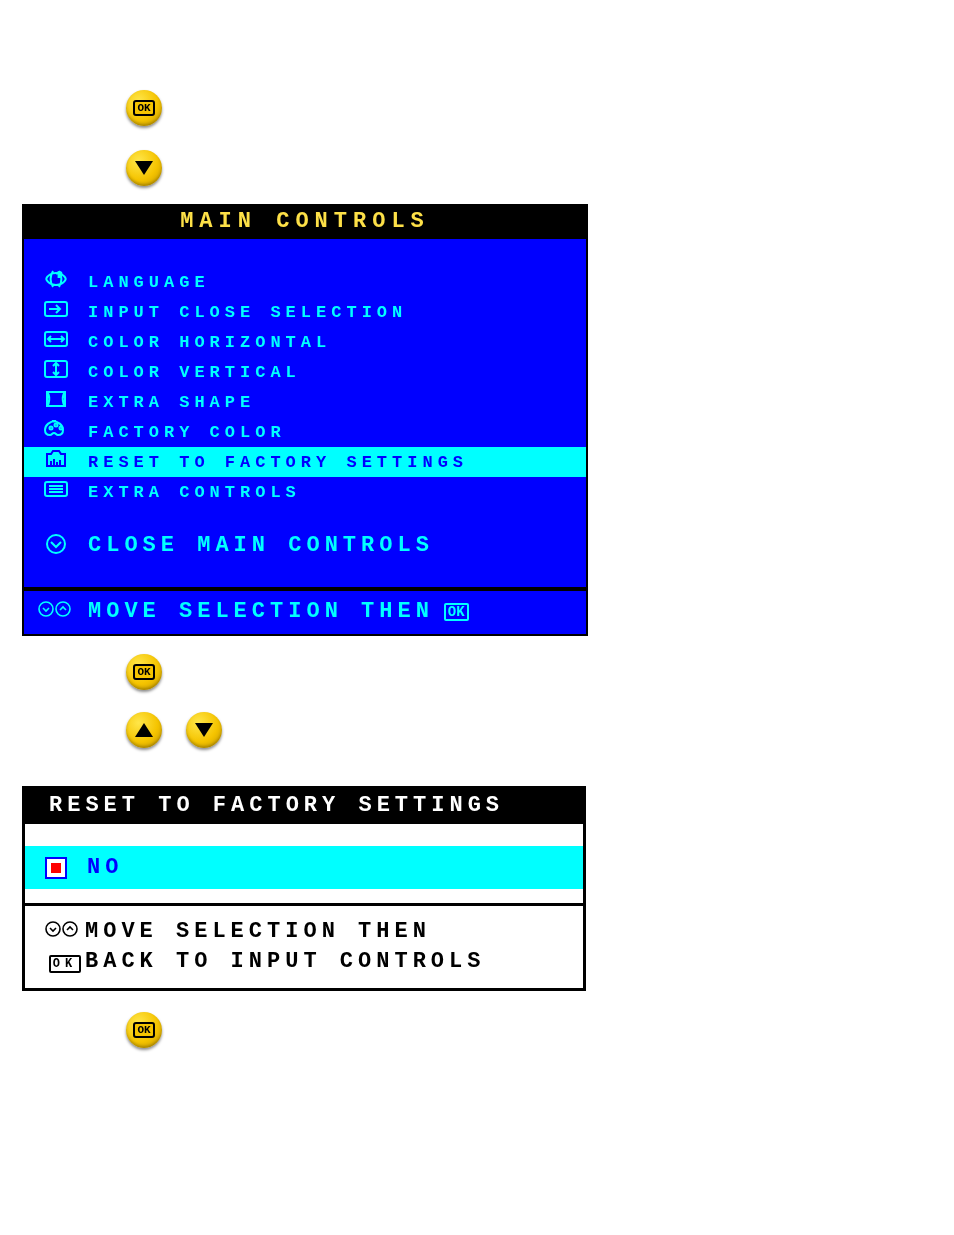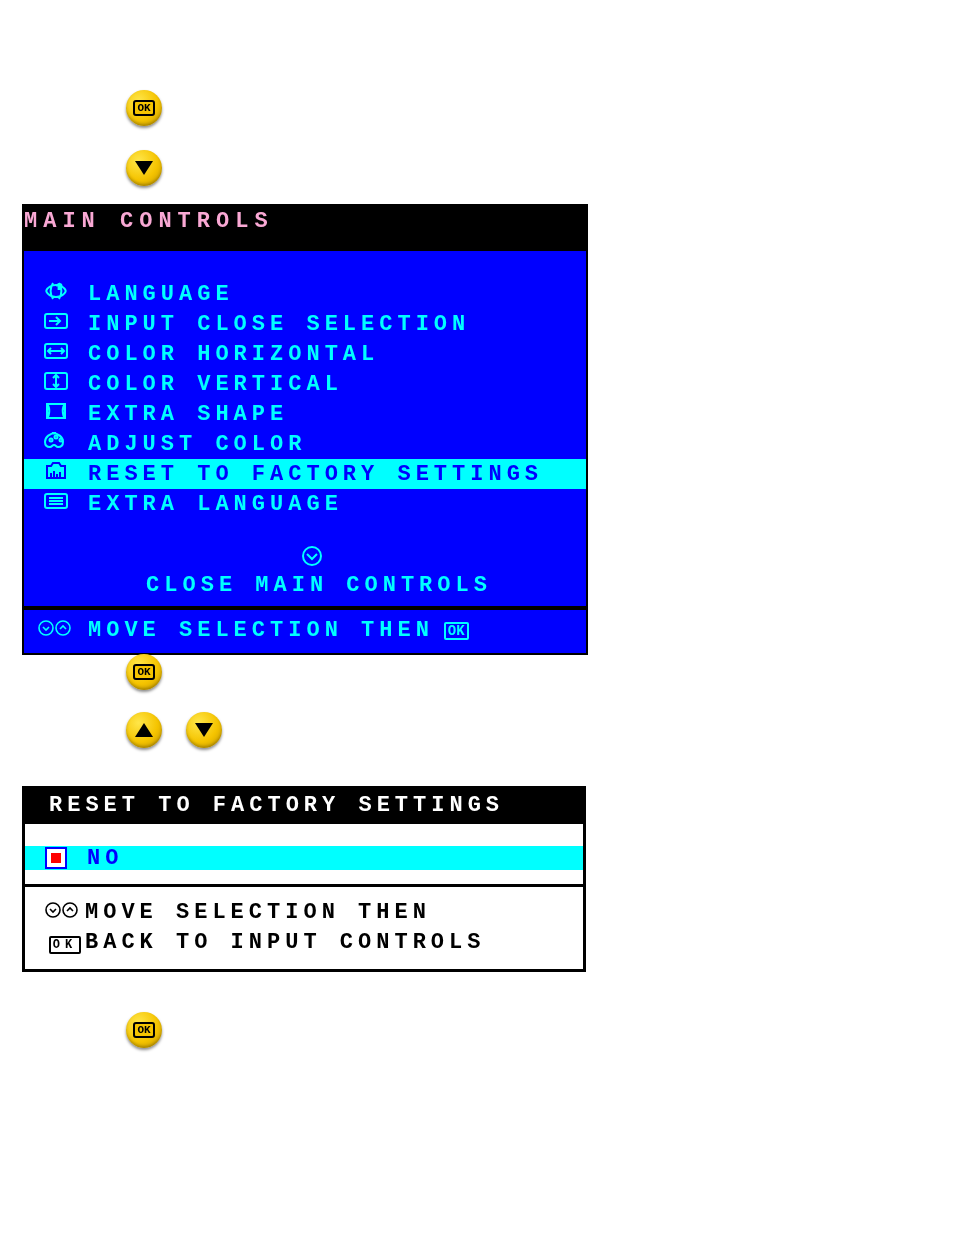--- a/index.html
+++ b/index.html
@@ -47,58 +47,58 @@
   .osd1 {
     position: absolute;
     left: 22px;
     top: 204px;
     width: 566px;
     background: #0000ff;
     border: 2px solid #000;
   }
   .osd1 .titlebar {
     background: #000;
-    color: #f9a8d4;
+    color: #fde047;
+    text-align: center;
     font-size: 22px;
     letter-spacing: 6px;
-    padding: 3px 0 17px;
+    padding: 3px 0 5px;
   }
   .osd1 .body {
     padding: 28px 0 0 0;
   }
   .menu-row {
     display: flex;
     align-items: center;
     height: 30px;
     padding: 0 0 0 14px;
   }
   .menu-row.selected { background: #00ffff; }
   .menu-row .icon {
     width: 36px;
     text-align: center;
     font-size: 20px;
     color: #00ffff;
   }
   .menu-row.selected .icon { color: #0000ff; }
   .menu-row .label {
     color: #00ffff;
-    font-size: 22px;
+    font-size: 17px;
     letter-spacing: 5px;
     padding-left: 14px;
     text-align: center;
   }
   .menu-row.selected .label { color: #0000ff; }
 
   .osd1 .gap { height: 26px; }
 
   .osd1 .close-row {
     display: flex;
-    align-items: center;
-    padding: 0 0 8px 14px;
-    flex-direction: column;
+    align-items: flex-start;
+    padding: 0 0 26px 14px;
   }
   .osd1 .close-row .icon {
     width: 36px; text-align:center; font-size:20px; color:#00ffff;
   }
   .osd1 .close-row .label {
     color:#00ffff; font-size:22px; letter-spacing:5px; padding-left:14px;
   }
 
   .osd1 .footer {
     border-top: 4px solid #000;
@@ -130,21 +130,21 @@
     background: #fff;
   }
   .osd2 .titlebar {
     background:#000; color:#fff;
     font-size:22px; letter-spacing:5px;
     padding:4px 0 6px 24px;
   }
   .osd2 .whitegap { height:22px; background:#fff; }
   .opt-row {
     display:flex; align-items:center;
-    height:24px; padding-left:20px;
+    height:43px; padding-left:20px;
     font-size:22px; letter-spacing:5px;
   }
   .opt-row.sel { background:#00ffff; color:#0000ff; }
   .opt-row .box {
     width:22px; height:22px; border:2px solid #000;
     display:flex; align-items:center; justify-content:center;
     margin-right:20px;
     background:#fff;
   }
   .opt-row.sel .box { border-color:#0000ff; }
@@ -243,41 +243,41 @@
 
     <div class="menu-row">
       <span class="icon">
         <svg class="rowicon" viewBox="0 0 26 22">
             <path d="M13 3c-6 0-11 4-11 9 0 3 2 5 5 5 2 0 2-2 4-2s2 2 4 2c3 0 5-2 5-5 0-5-5-9-11-9z"></path>
             <circle cx="8" cy="10" r="1.5"></circle>
             <circle cx="13" cy="7" r="1.5"></circle>
             <circle cx="18" cy="10" r="1.5"></circle>
           </svg>
       </span>
-      <span class="label">ADJUST COLOR</span>
+      <span class="label">FACTORY COLOR</span>
     </div>
 
     <div class="menu-row selected">
       <span class="icon">
         <svg class="rowicon" viewBox="0 0 26 22">
             <path d="M4 18V6h4l2-3h6l2 3h4v12z"></path>
             <path d="M8 18v-5M11 18v-7M14 18v-4M17 18v-6"></path>
           </svg>
       </span>
       <span class="label">RESET TO FACTORY SETTINGS</span>
     </div>
 
     <div class="menu-row">
       <span class="icon">
         <svg class="rowicon" viewBox="0 0 26 22">
             <rect x="2" y="4" width="22" height="14" rx="2"></rect>
             <path d="M6 8h14M6 11h14M6 14h14"></path>
           </svg>
       </span>
-      <span class="label">EXTRA LANGUAGE</span>
+      <span class="label">EXTRA CONTROLS</span>
     </div>
 
     <div class="gap"></div>
 
     <div class="close-row">
       <span class="icon">
         <svg class="rowicon" viewBox="0 0 26 22">
             <circle cx="13" cy="11" r="9"></circle>
             <path d="M8 9l5 5 5-5" fill="none"></path>
           </svg>

